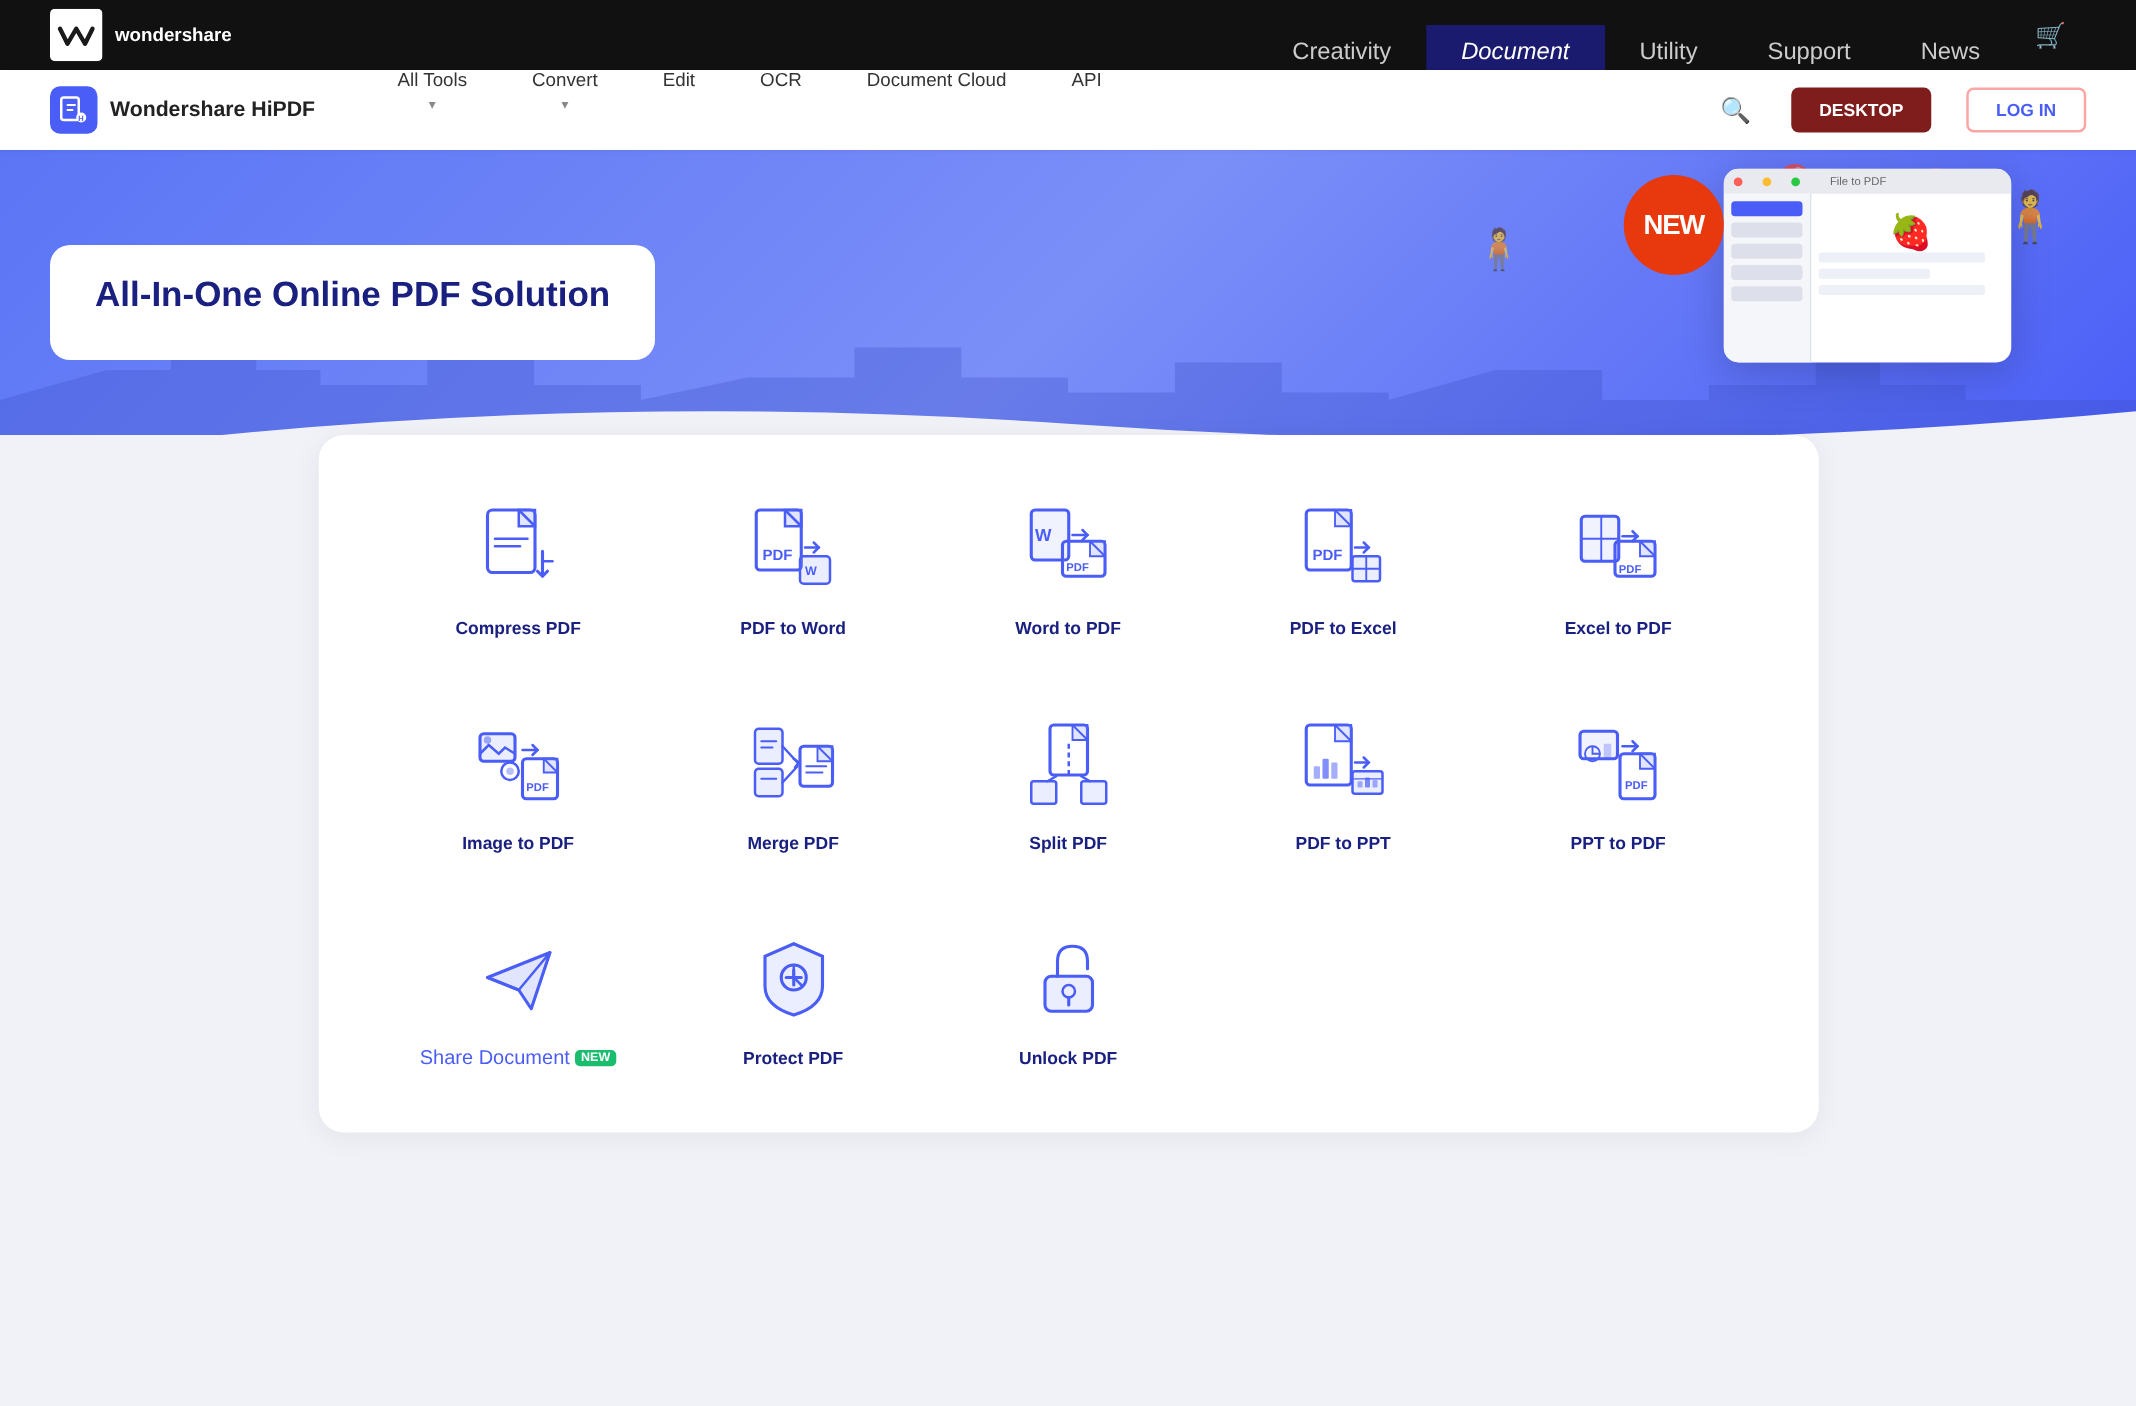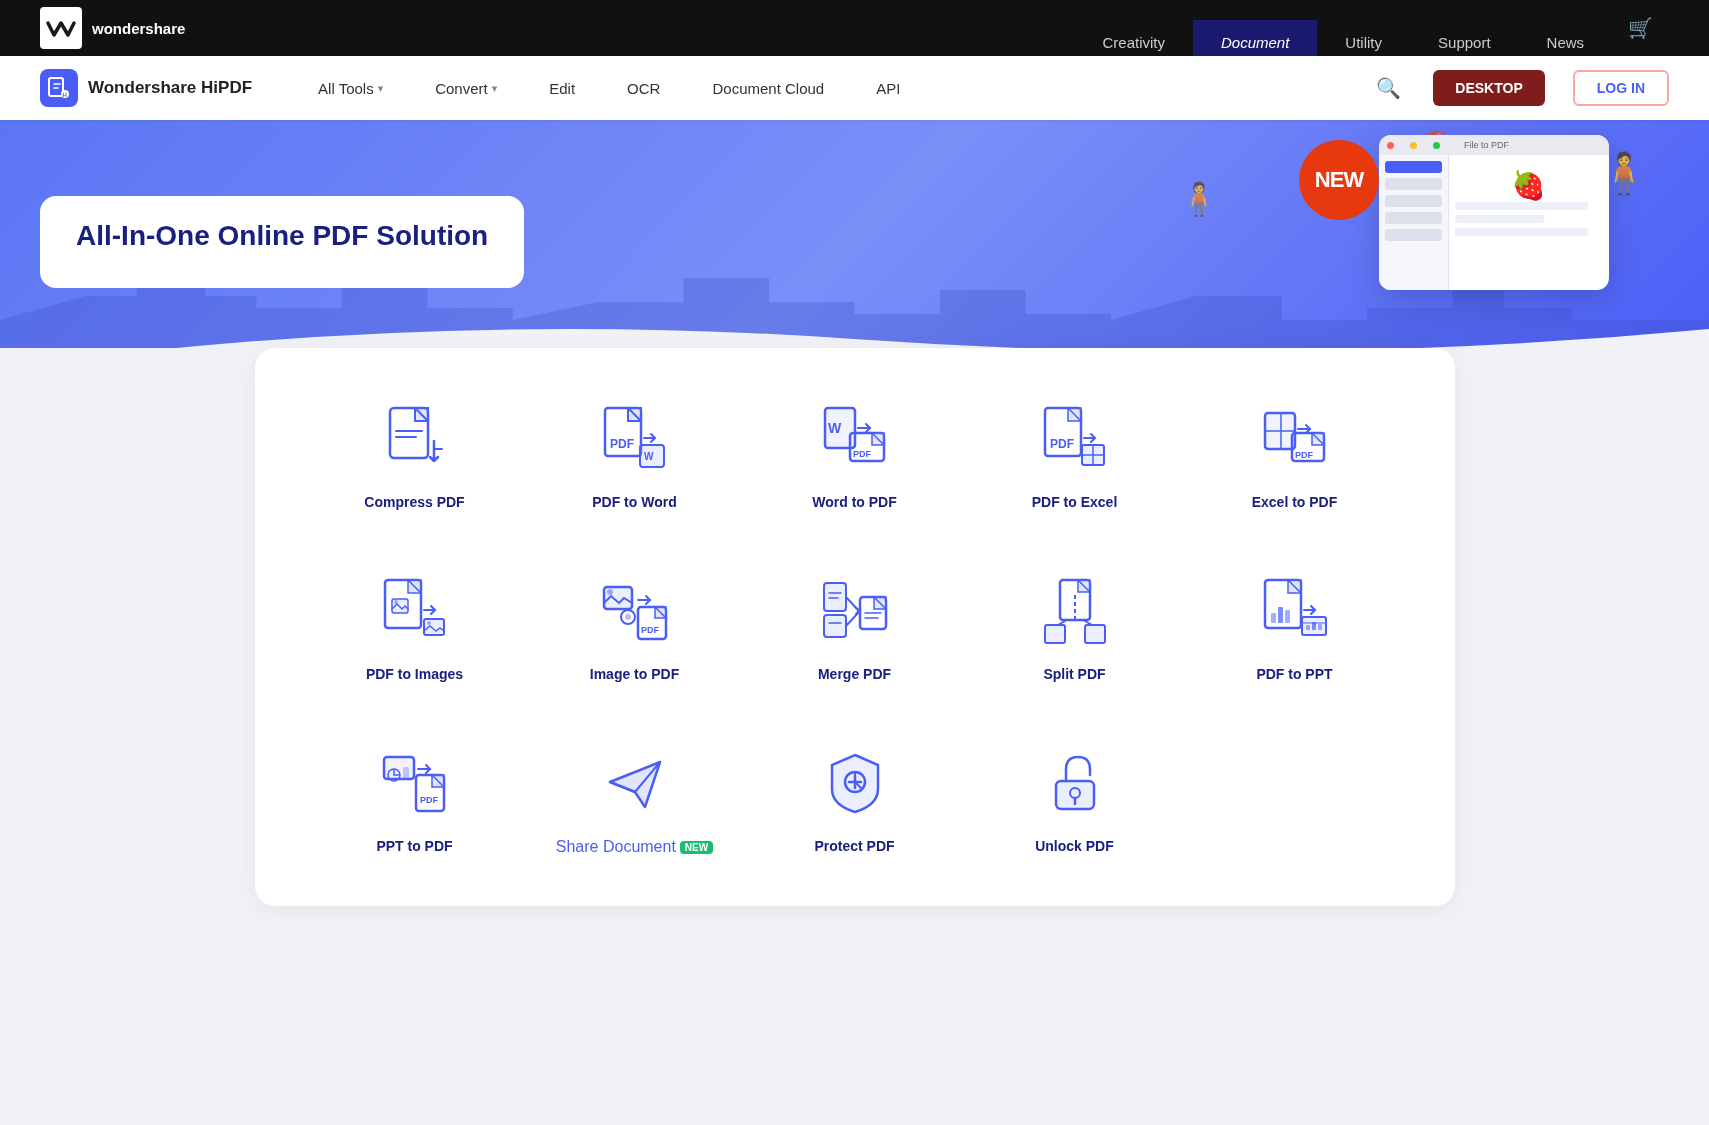--- a/index.html
+++ b/index.html
@@ -20,21 +20,21 @@
       display: flex;
       align-items: center;
       gap: 10px;
     }
     .ws-logo {
       width: 42px;
       height: 42px;
     }
     .top-nav-item {
       color: #ccc;
-      font-size: 15px;
+      font-size: 19px;
       padding: 0 28px;
       height: 44px;
       display: flex;
       align-items: center;
       cursor: pointer;
       text-decoration: none;
       margin-top: 28px;
     }
     .top-nav-item.active {
       background: #1a1a6e;
@@ -85,20 +85,21 @@
     }
     .sec-nav-link {
       font-size: 15px;
       color: #333;
       padding: 0 18px;
       height: 64px;
       display: flex;
       align-items: center;
       cursor: pointer;
       gap: 4px;
+      flex-direction: column;
     }
     .sec-nav-link .arrow { font-size: 11px; color: #888; }
     .sec-nav-spacer { flex: 1; }
     .search-icon-btn {
       font-size: 20px;
       color: #555;
       padding: 0 16px;
       cursor: pointer;
     }
     .btn-desktop {
@@ -462,41 +463,20 @@
       <path d="M52 30 L64 30 L64 42 L52 42 Z" fill="#9ba8f9" fill-opacity="0.3" stroke="#4a5ef7" stroke-width="1.5"></path>
       <path d="M52 30 L64 42" stroke="#4a5ef7" stroke-width="1.5"></path>
       <text x="35" y="55" font-size="9" fill="#4a5ef7" font-weight="700">PDF</text>
     </svg>
           </div>
           <div class="tool-label">Excel to PDF</div>
         </div>
         <div class="tool-item">
           <div class="tool-icon-wrap">
             <svg width="70" height="70" viewBox="0 0 70 70" fill="none">
-      <rect x="5" y="5" width="36" height="48" rx="3" stroke="#4a5ef7" stroke-width="2.5" fill="none"></rect>
-      <path d="M28 5 L41 5 L41 18 L28 18 Z" fill="#9ba8f9" fill-opacity="0.3" stroke="#4a5ef7" stroke-width="1.5"></path>
-      <path d="M28 5 L41 18" stroke="#4a5ef7" stroke-width="1.5"></path>
-
-      <rect x="12" y="24" width="16" height="14" rx="2" stroke="#4a5ef7" stroke-width="1.5" fill="#9ba8f9" fill-opacity="0.2"></rect>
-      <path d="M12 34 L17 29 L22 34 L25 31 L28 34" stroke="#4a5ef7" stroke-width="1.5" fill="none"></path>
-      <circle cx="16" cy="27" r="2" fill="#4a5ef7" opacity="0.5"></circle>
-
-      <path d="M44 35 L55 35" stroke="#4a5ef7" stroke-width="2" stroke-linecap="round"></path>
-      <path d="M51 31 L55 35 L51 39" stroke="#4a5ef7" stroke-width="2" stroke-linecap="round"></path>
-
-      <rect x="44" y="44" width="20" height="16" rx="2" stroke="#4a5ef7" stroke-width="2" fill="#9ba8f9" fill-opacity="0.2"></rect>
-      <path d="M44 56 L50 51 L56 56 L60 53 L64 56" stroke="#4a5ef7" stroke-width="1.5" fill="none"></path>
-      <circle cx="49" cy="48" r="2" fill="#4a5ef7" opacity="0.5"></circle>
-    </svg>
-          </div>
-          <div class="tool-label">PDF to Images</div>
-        </div>
-        <div class="tool-item">
-          <div class="tool-icon-wrap">
-            <svg width="70" height="70" viewBox="0 0 70 70" fill="none">
 
       <rect x="4" y="12" width="28" height="22" rx="3" stroke="#4a5ef7" stroke-width="2.5" fill="#9ba8f9" fill-opacity="0.2"></rect>
       <path d="M4 28 L11 21 L19 28 L24 23 L32 28" stroke="#4a5ef7" stroke-width="2" fill="none"></path>
       <circle cx="10" cy="17" r="3" fill="#4a5ef7" opacity="0.5"></circle>
 
       <circle cx="28" cy="42" r="7" stroke="#4a5ef7" stroke-width="2" fill="none"></circle>
       <circle cx="28" cy="42" r="3" fill="#4a5ef7" opacity="0.4"></circle>
 
       <path d="M38 25 L50 25" stroke="#4a5ef7" stroke-width="2" stroke-linecap="round"></path>
       <path d="M46 21 L50 25 L46 29" stroke="#4a5ef7" stroke-width="2" stroke-linecap="round"></path>

